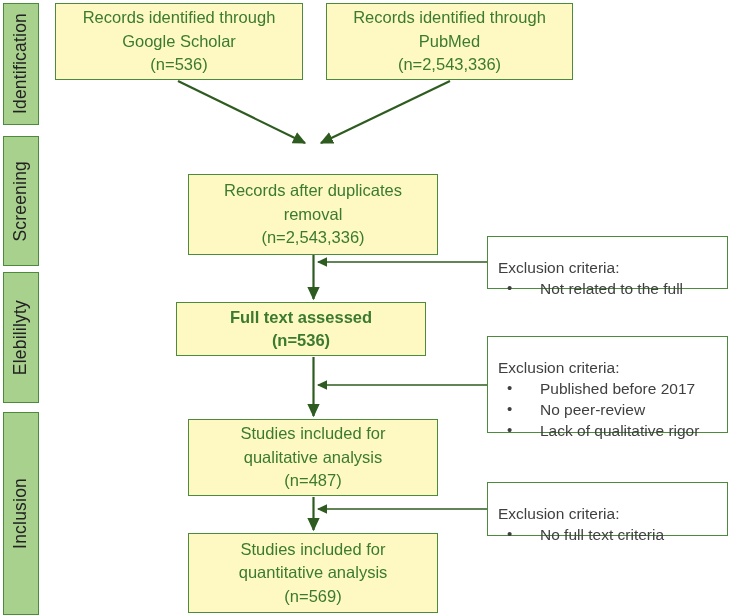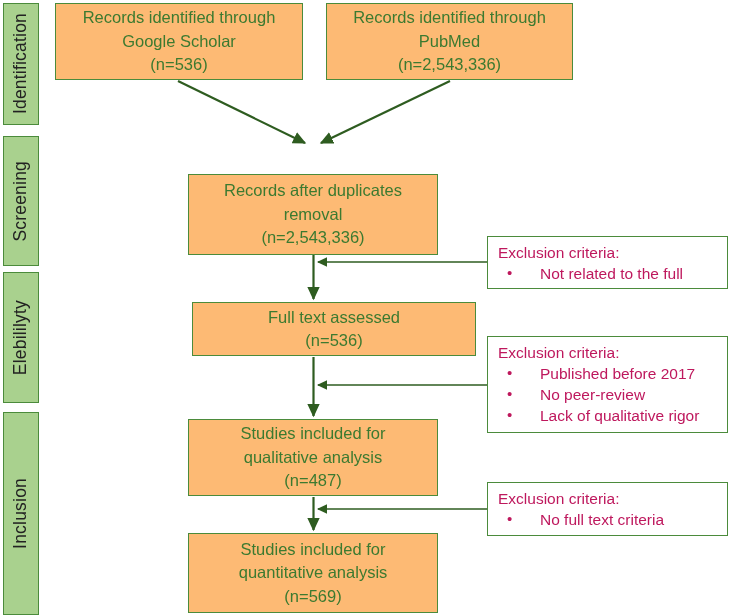--- a/index.html
+++ b/index.html
@@ -42,50 +42,50 @@
   }
   #stage-identification { top: 3px;   height: 122px; }
   #stage-screening     { top: 136px; height: 130px; }
   #stage-eligibility   { top: 272px; height: 131px; }
   #stage-inclusion     { top: 412px; height: 203px; }
 
   
   .flow-box {
     position: absolute;
     box-sizing: border-box;
-    background: #fdba74;
+    background: #fef9c3;
     border: 1.5px solid #4B8B3B;
     display: flex;
     flex-direction: column;
     align-items: center;
     justify-content: center;
     color: #3C7A30;
     font-size: 16.5px;
     line-height: 1.42;
     text-align: center;
   }
   .flow-box .line { display: block; white-space: nowrap; }
 
   #box-google-scholar { left: 55px;  top: 3px;   width: 248px; height: 77px; }
   #box-pubmed         { left: 326px; top: 3px;   width: 247px; height: 77px; }
   #box-duplicates     { left: 188px; top: 146px; width: 250px; height: 81px; margin-top: 28px; }
-  #box-fulltext       { left: 192px; top: 302px; width: 284px; height: 54px; }
+  #box-fulltext       { left: 176px; top: 302px; width: 250px; height: 54px; font-weight: bold; }
   #box-qualitative    { left: 188px; top: 419px; width: 250px; height: 77px; }
   #box-quantitative   { left: 188px; top: 533px; width: 250px; height: 80px; }
 
   
   .exclusion-box {
     position: absolute;
     box-sizing: border-box;
     background: #ffffff;
     border: 1.5px solid #4B8B3B;
-    color: #be185d;
+    color: #404040;
     font-size: 15.5px;
     line-height: 1.36;
-    padding: 5px 8px 6px 10px;
+    padding: 20px 8px 6px 10px;
     text-align: left;
   }
   .exclusion-box .excl-title {
     display: block;
     white-space: nowrap;
   }
   .exclusion-box ul {
     margin: 0;
     padding: 0;
     list-style: none;

